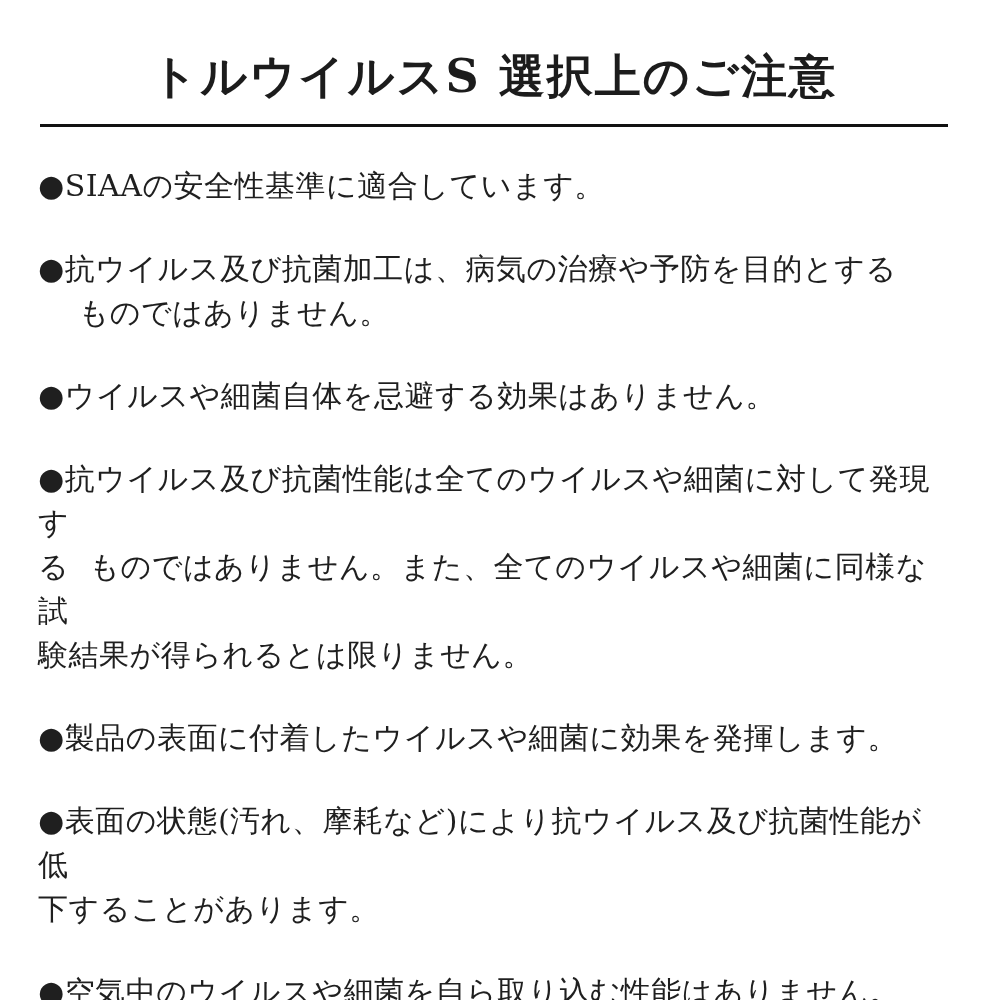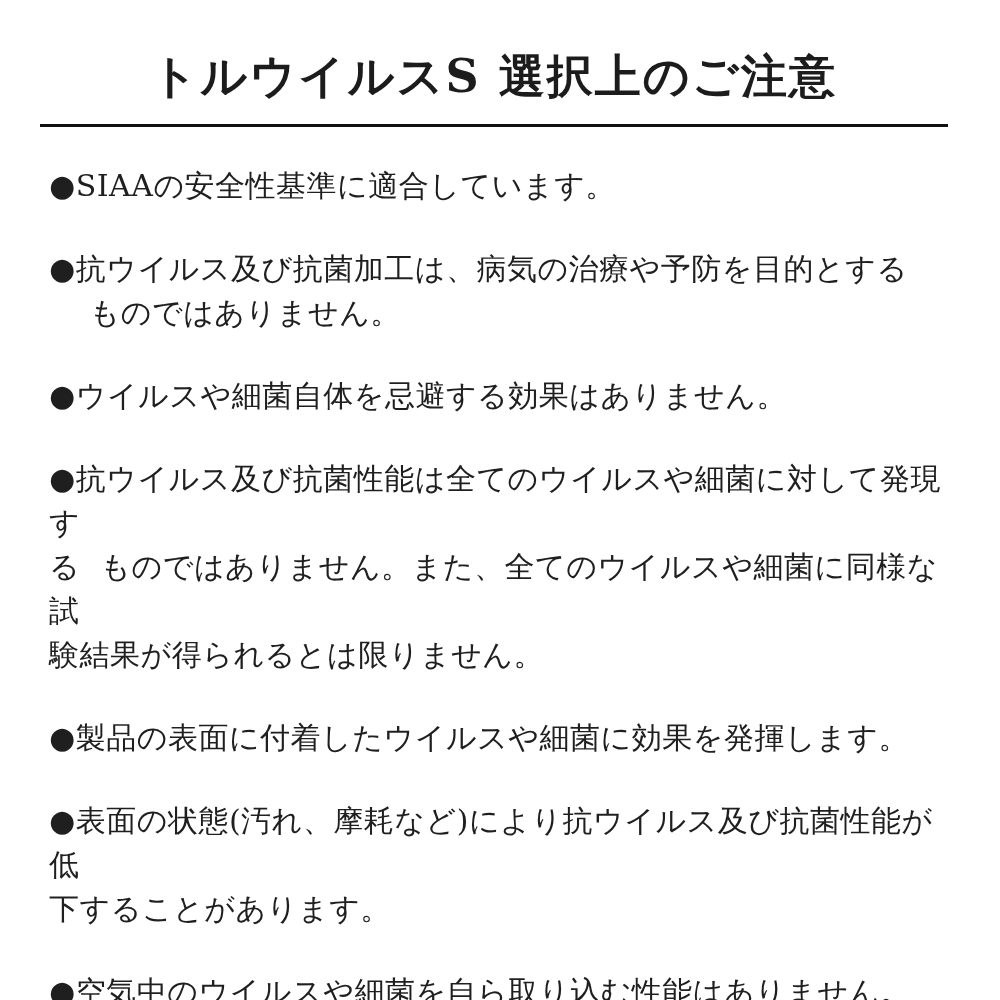--- a/index.html
+++ b/index.html
@@ -39,21 +39,21 @@
   }
   .notice-list {
     margin-top: 37px;
   }
   .notice-item {
     font-size: 30px;
     line-height: 44px;
     letter-spacing: 0.5px;
     color: #1f1f1f;
     white-space: pre-wrap;
-    margin: 0 0 39px 11px;
+    margin: 0 0 39px 0;
   }
   .notice-item:last-child {
     margin-bottom: 0;
   }
 </style>
 </head>
 <body>
 
 <div class="page">
   <h1 class="doc-title">トルウイルスS 選択上のご注意</h1>

